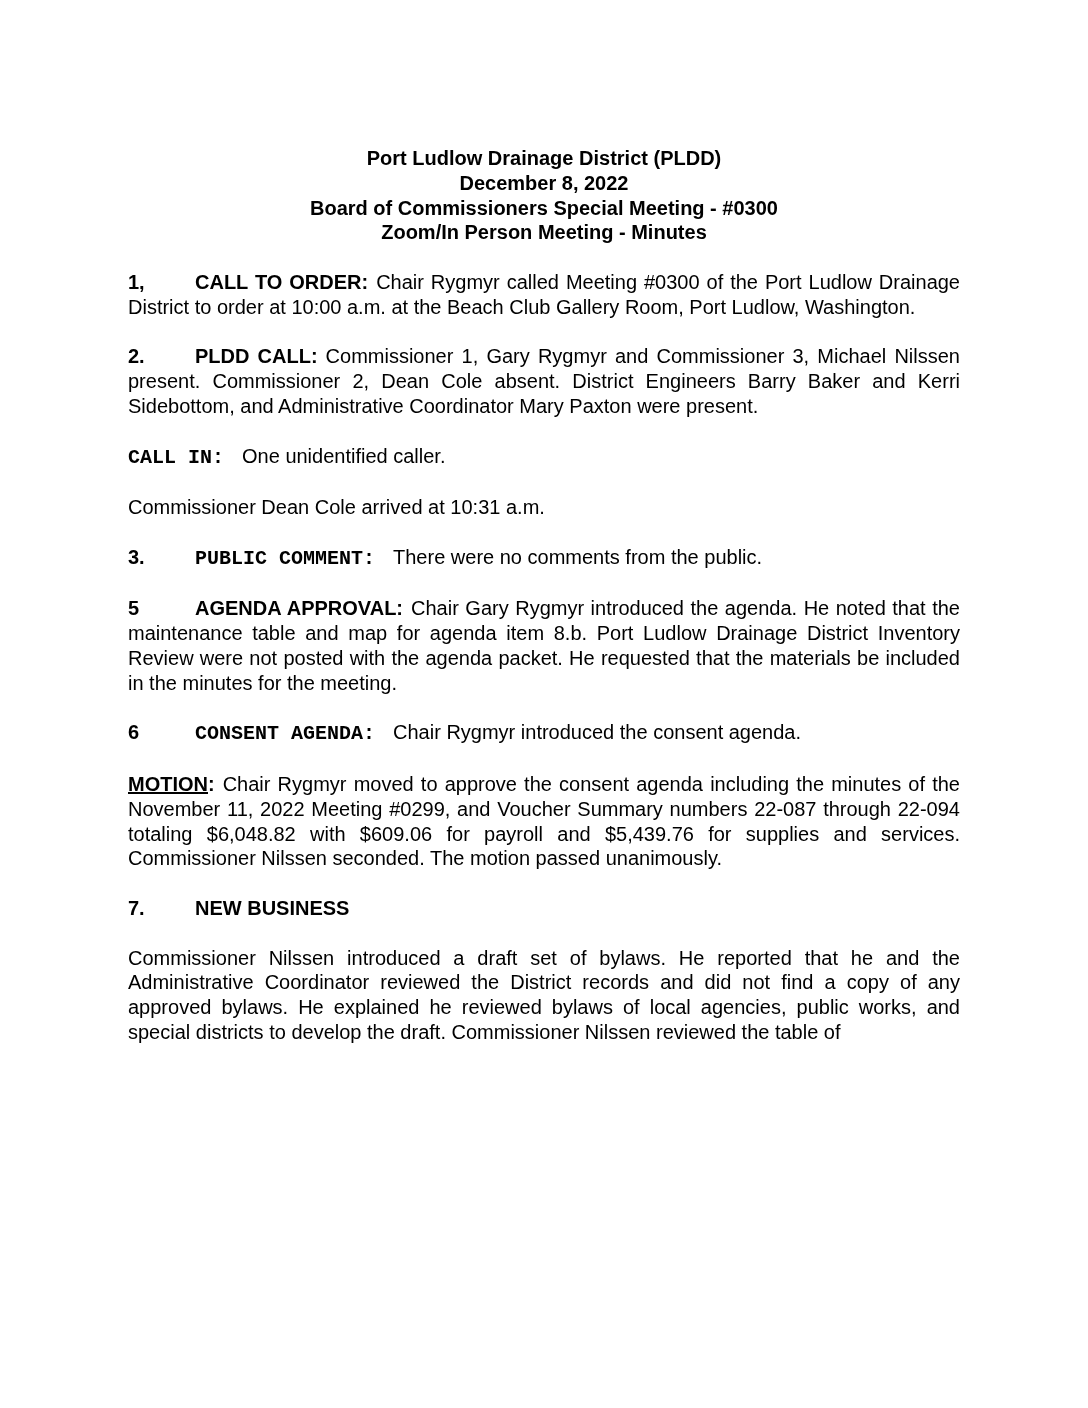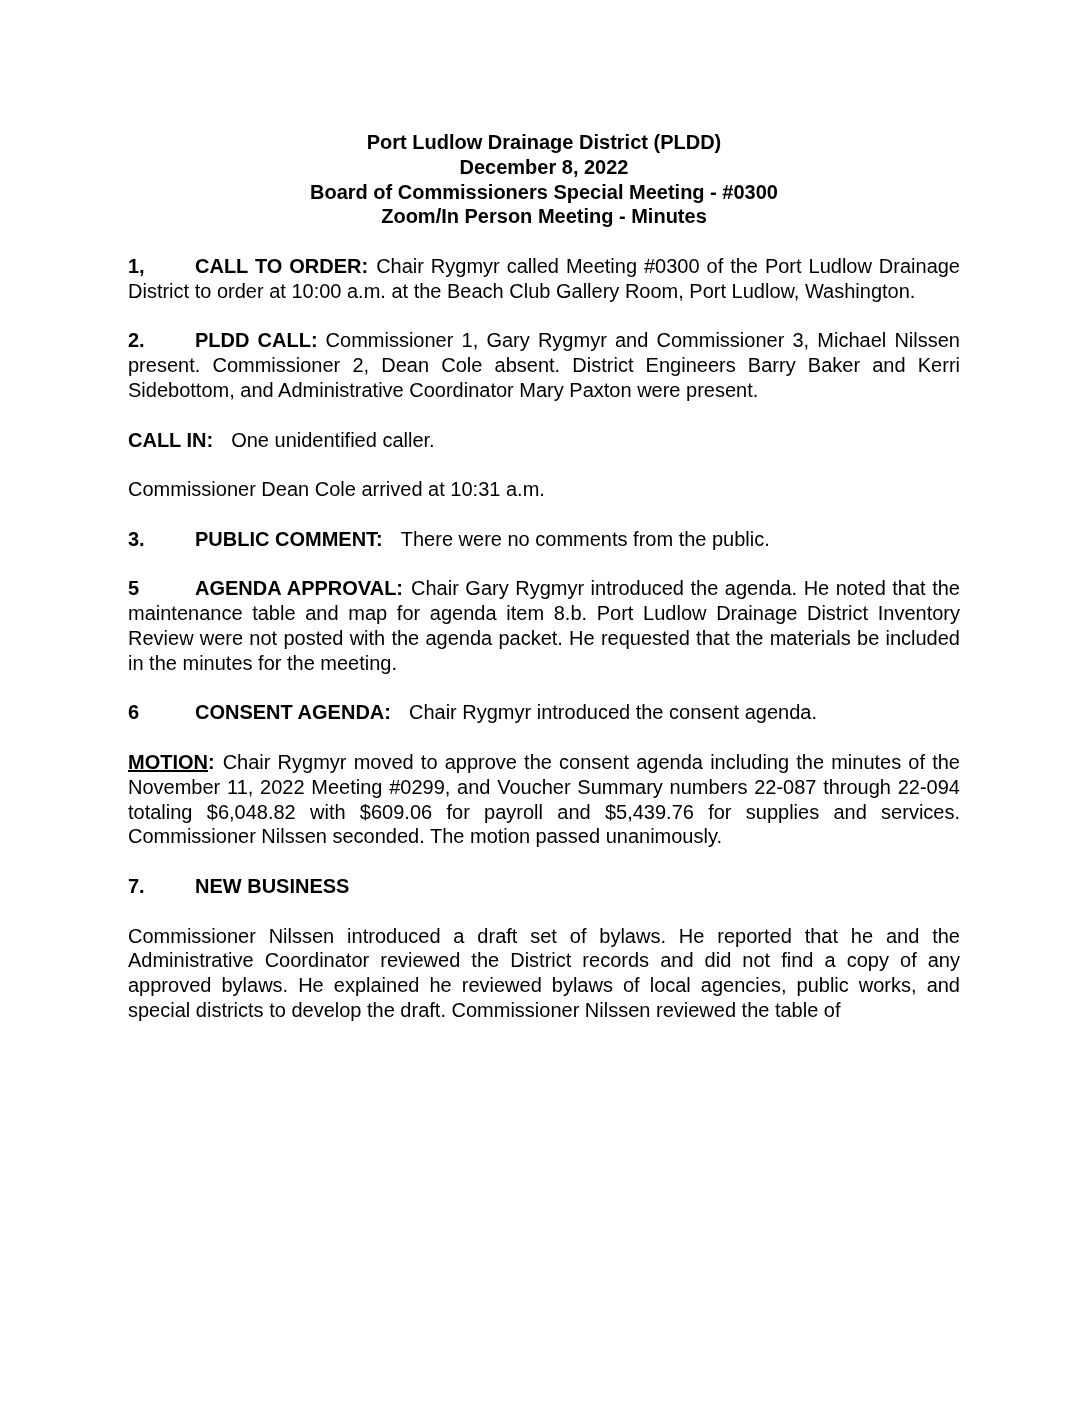--- a/index.html
+++ b/index.html
@@ -12,21 +12,21 @@
     height: 1408px;
     position: relative;
     font-family: "Liberation Sans", sans-serif;
     color: #000000;
     font-size: 20px;
     line-height: 24.8px;
     -webkit-font-smoothing: antialiased;
   }
   .page {
     position: absolute;
-    left: 0; top: 0;
+    left: 0; top: 16px;
     width: 1088px;
     height: 1111px;
     background: #ffffff;
     overflow: hidden;
   }
   .content {
     position: absolute;
     left: 128px;
     top: 130px;
     width: 832px;
@@ -44,21 +44,21 @@
   p.para:last-child { margin-bottom: 8px; }
   .num {
     display: inline-block;
     width: 67px;
     font-weight: bold;
   }
   .head {
     font-weight: bold;
     margin-right: 8px;
   }
-  .head.wide-gap { margin-right: 18px; }
+  .head.wide-gap { margin-right: 18px; font-family: Liberation Mono, monospace; }
   .head.u {
     text-decoration: underline;
     margin-right: 0;
   }
   .head-suffix {
     font-weight: bold;
     margin-right: 8px;
   }
   .pagefoot {
     position: absolute;

